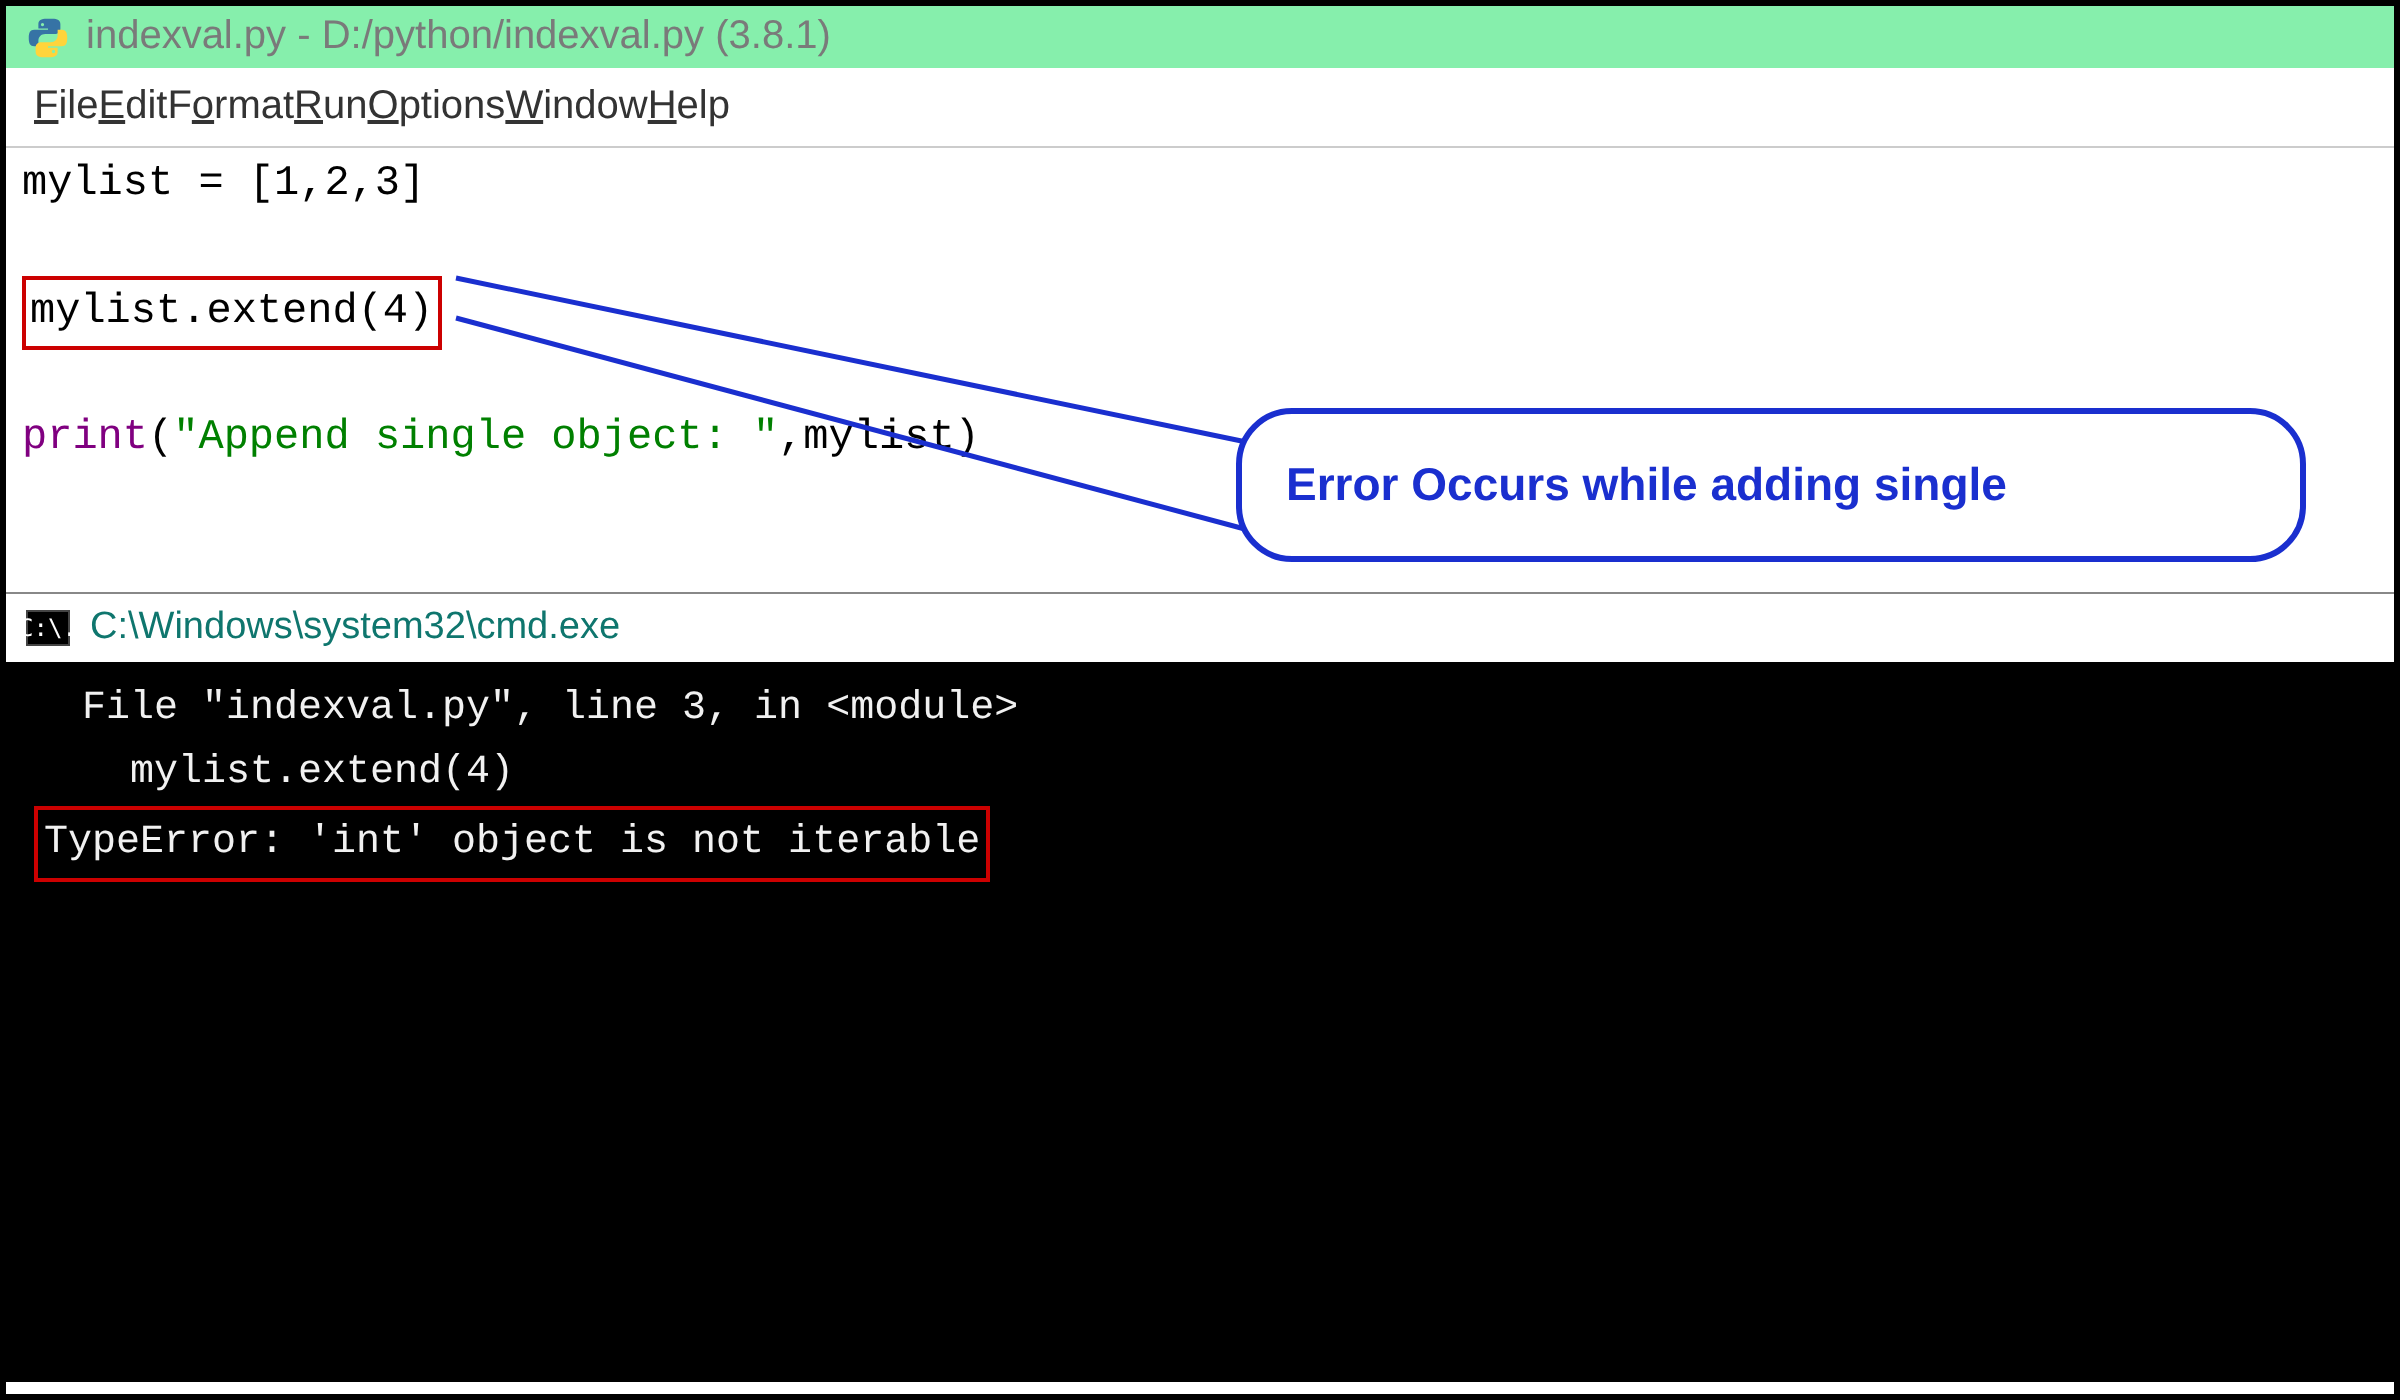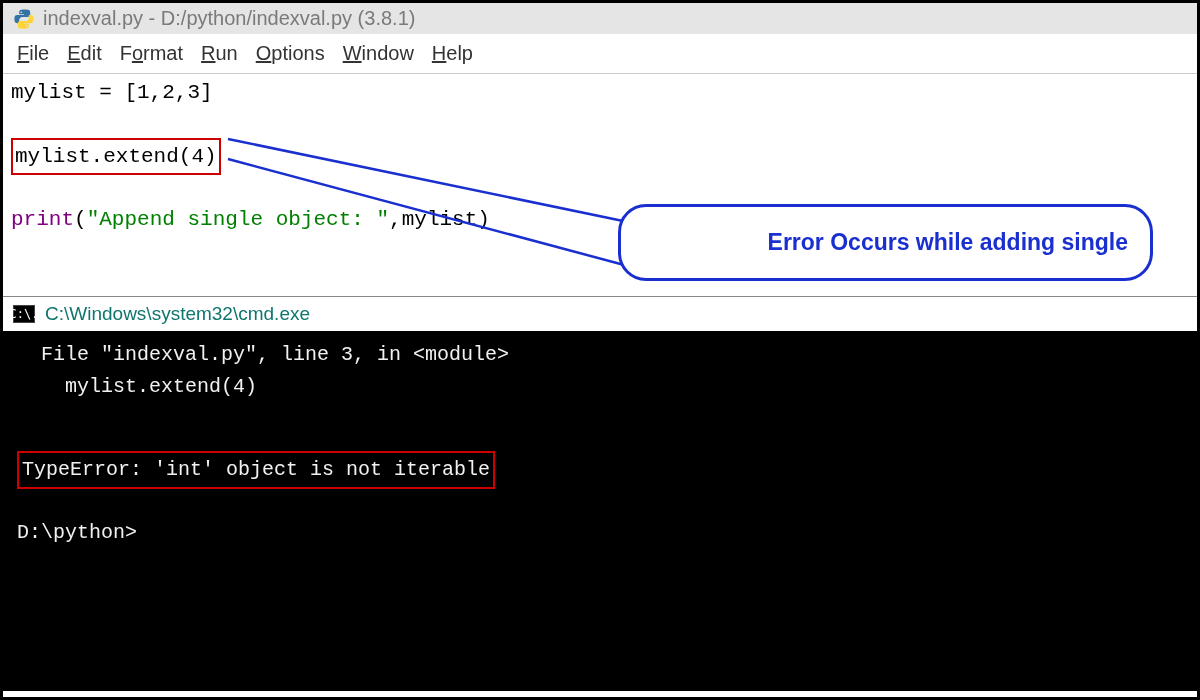--- a/index.html
+++ b/index.html
@@ -8,37 +8,36 @@
     background: #fff;
     width: 1200px;
     height: 700px;
     overflow: hidden;
     border: 3px solid #000;
   }
   .idle-titlebar {
     display: flex;
     align-items: center;
     padding: 4px 10px;
-    background: #e5e5e5;
+    background: #86efac;
     gap: 8px;
   }
   .python-icon {
     width: 22px;
     height: 22px;
     display: inline-flex;
     align-items: center;
     justify-content: center;
   }
   .idle-title {
     font-size: 20px;
     color: #7a7a7a;
   }
   .menubar {
     display: flex;
-    gap: 18px;
     padding: 8px 14px;
     font-size: 20px;
     color: #333;
   }
   .menu-item {
     cursor: pointer;
   }
   .menu-item .uline {
     text-decoration: underline;
   }
@@ -61,21 +60,21 @@
     padding: 0 2px;
   }
   .callout-box {
     position: absolute;
     top: 130px;
     left: 615px;
     width: 535px;
     border: 3px solid #1a2fcf;
     border-radius: 28px;
     padding: 18px 22px;
-    text-align: right;
+    text-align: left;
     color: #1a2fcf;
     font-family: Arial, sans-serif;
     font-size: 23px;
     font-weight: bold;
     line-height: 1.5;
     background: #fff;
   }
   .callout-svg {
     position: absolute;
     top: 0;
@@ -115,21 +114,20 @@
     font-size: 20px;
     line-height: 1.6;
     padding: 8px 14px;
     height: 360px;
   }
   .term-line { white-space: pre; }
   .term-boxed {
     border: 2px solid #c00;
     display: inline-block;
     padding: 1px 3px;
-    margin-top: 48px;
   }
   .blank { height: 28px; }
 </style>
 </head>
 <body>
 
 <div class="idle-titlebar">
   <span class="python-icon">
     <svg width="22" height="22" viewBox="0 0 32 32">
       <path fill="#3673A5" d="M15 2c-4 0-6 1-6 4v3h7v1H6c-3 0-4 2-4 6s1 6 4 6h3v-4c0-3 2-5 5-5h7c2 0 4-1 4-4V6c0-3-2-4-6-4h-4zm-3 3a1.2 1.2 0 110 2.4 1.2 1.2 0 010-2.4z"></path>
@@ -169,14 +167,13 @@
 <div class="cmd-titlebar">
   <span class="cmd-icon">C:\.</span>
   <span class="cmd-title">C:\Windows\system32\cmd.exe</span>
 </div>
 
 <div class="terminal">
   <div class="term-line">  File "indexval.py", line 3, in &lt;module&gt;</div>
   <div class="term-line">    mylist.extend(4)</div>
   <div class="term-line"><span class="term-boxed">TypeError: 'int' object is not iterable</span></div>
   <div class="blank"></div>
-  <div class="term-line">D:\python&gt;</div>
 </div>
 
 </body></html>

